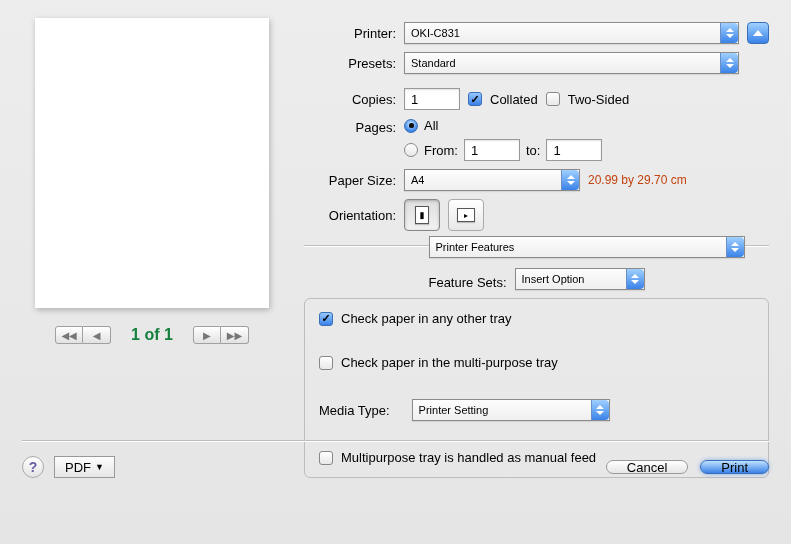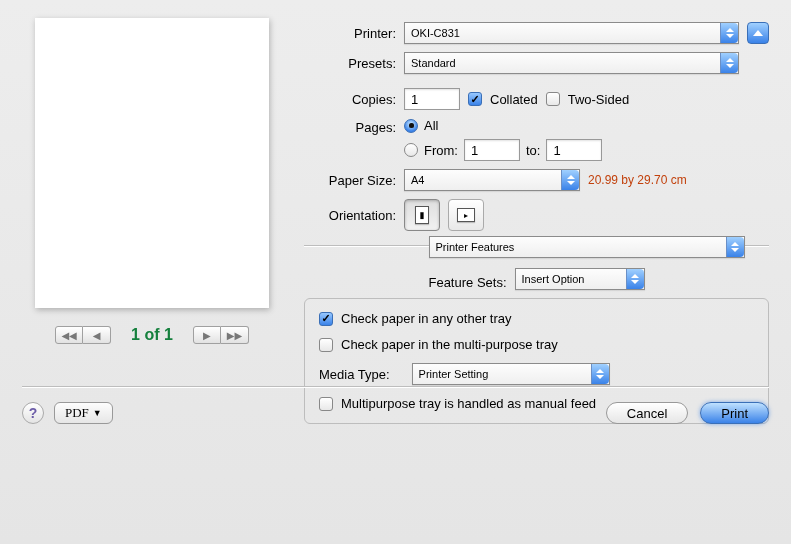--- a/index.html
+++ b/index.html
@@ -152,21 +152,21 @@
   }
   .orient-page.port { width:14px; height:18px; }
   .orient-page.land { width:18px; height:14px; }
   
   .hr-row { display:flex; align-items:center; gap:0; margin:6px 0 4px;}
   .hr-line { flex:1; height:1px; background:#bdbdbd; box-shadow:0 1px 0 #fff;}
   
   .features-box {
     border:1px solid #bdbdbd; border-radius:6px;
     padding:12px 14px;
-    display:flex; flex-direction:column; gap:11px;
+    display:flex; flex-direction:column; gap:29px;
     background:rgba(255,255,255,.05);
   }
   .feat-row { display:flex; align-items:center; gap:8px; font-size:13px;}
   
   .button-bar {
     position:absolute;
     left:22px; right:22px;
     bottom:14px;
     display:flex; align-items:center;
   }
@@ -177,26 +177,26 @@
   .help-btn {
     width:22px; height:22px; border-radius:50%;
     background:linear-gradient(#fff,#e4e4e4);
     border:1px solid #aaa;
     display:flex; align-items:center; justify-content:center;
     font-weight:bold; color:#6b5ba7; font-size:14px;
     margin-right:10px;
   }
   .pdf-btn {
     height:22px; padding:0 10px;
-    border:1px solid #999; border-radius:6px;
+    border:1px solid #999; border-radius:0;
     background:linear-gradient(#fdfdfd,#e6e6e6);
-    display:flex; align-items:center; gap:4px; font-size:13px;font-family:Liberation Serif, serif;
+    display:flex; align-items:center; gap:4px; font-size:13px;
   }
   .push-btn {
-    height:22px; padding:0 20px;
+    height:14px; padding:0 20px;
     border:1px solid #999; border-radius:11px;
     background:linear-gradient(#fff,#e6e6e6);
     font-size:13px;
     display:flex; align-items:center;
   }
   .push-btn.default {
     background:linear-gradient(#bfe1ff,#3a82e8);
     border-color:#3a6fb7; color:#000;
     box-shadow:0 0 4px rgba(58,130,232,.6);
   }

